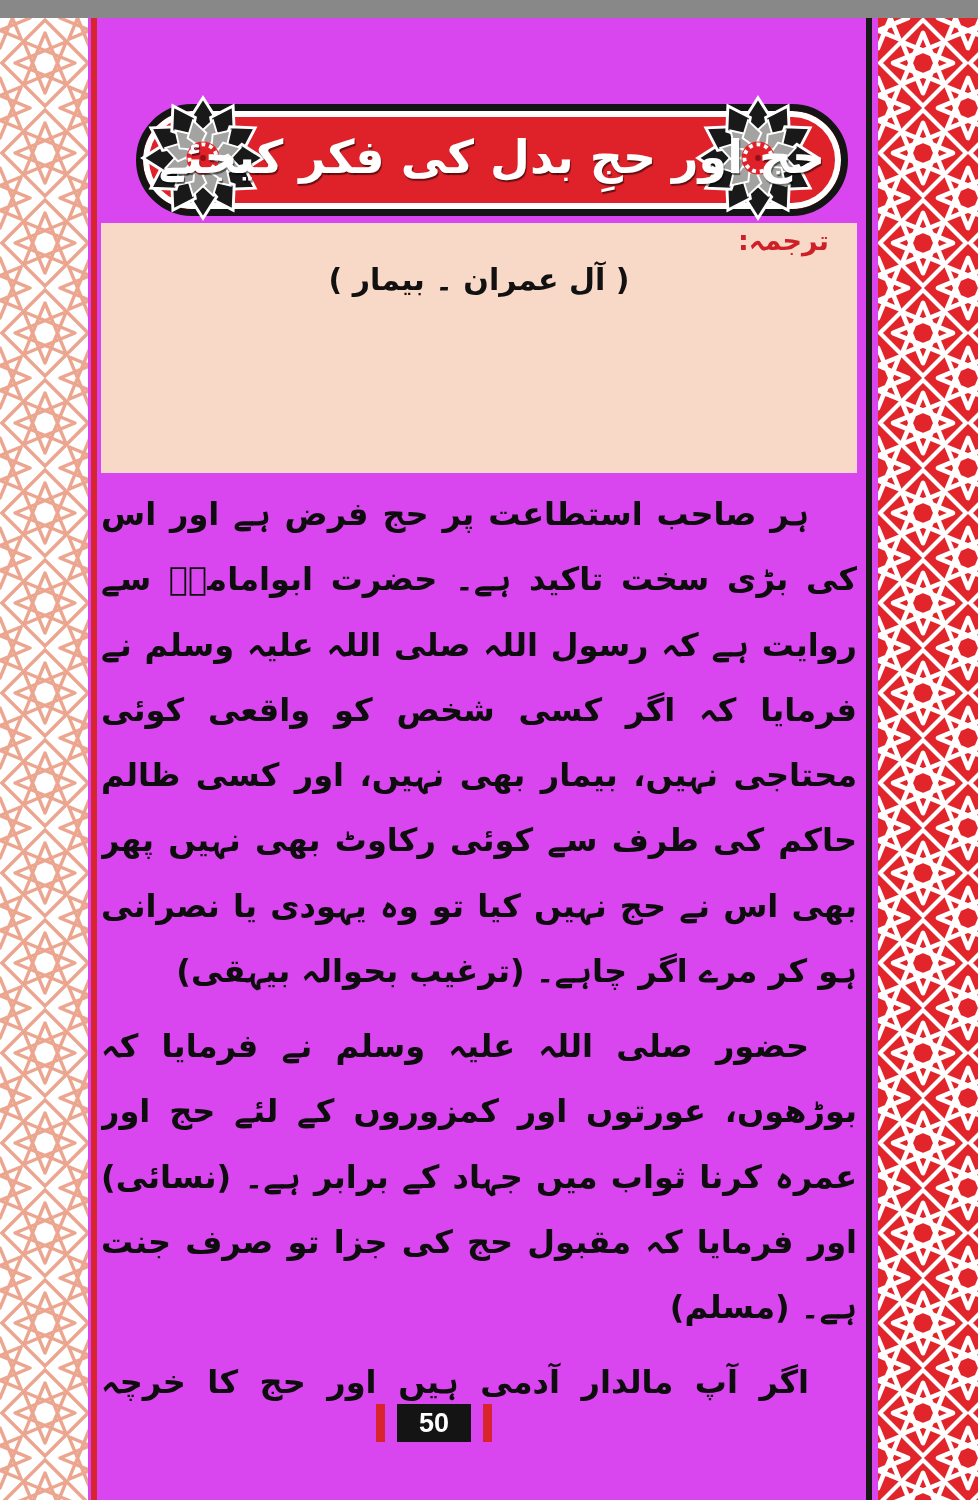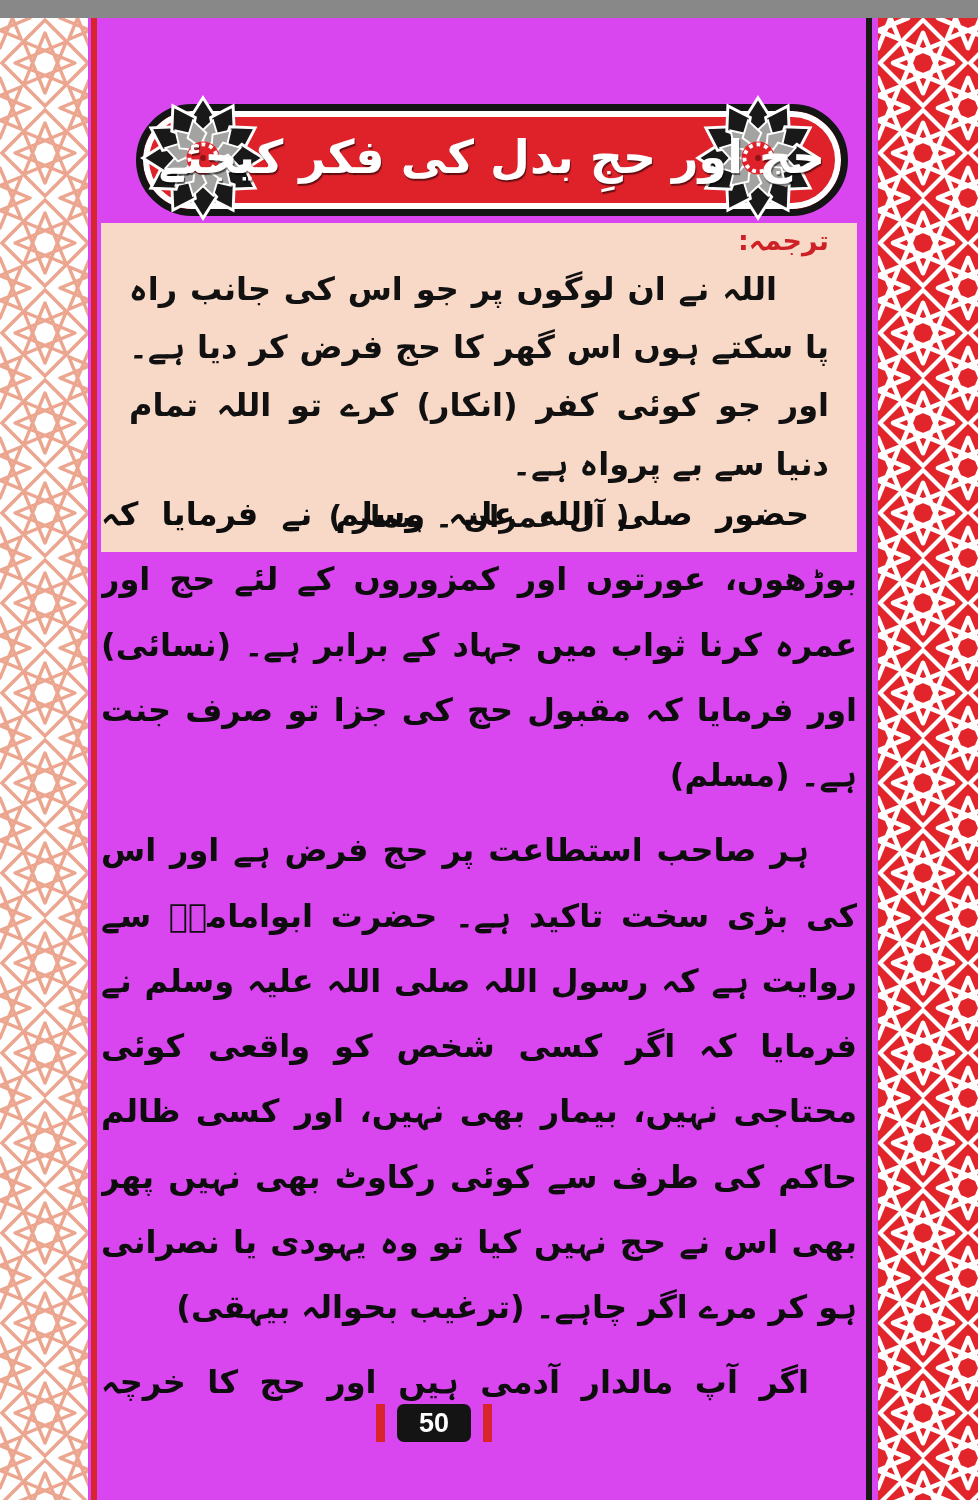--- a/index.html
+++ b/index.html
@@ -52,21 +52,21 @@
   }
   
   .footer {
     position:absolute; left:0; right:110px; top:1386px;
     display:flex; align-items:center; justify-content:center; gap:12px;
   }
   .red-bar { width:9px; height:38px; background:#d8242c; }
   .num-box {
     min-width:74px; height:38px; background:#141414; color:#ffffff;
     display:flex; align-items:center; justify-content:center;
-    font-family:"Liberation Sans", sans-serif; font-size:27px; font-weight:700;border-radius:7px;
+    font-family:"Liberation Sans", sans-serif; font-size:27px; font-weight:700;
   }
 </style>
 </head>
 <body>
 
 <div class="page">
 
   <div class="border-left">
     <svg width="88" height="1500">
       <defs>
@@ -178,27 +178,26 @@
       <circle r="17" fill="#df2129"></circle>
       <circle r="14" fill="none" stroke="#ffffff" stroke-width="4" stroke-dasharray="4 4"></circle>
       <circle r="3" fill="#8e1217"></circle>
     </svg>
 
     <div class="banner-title">حج اور حجِ بدل کی فکر کیجئے</div>
   </div>
 
   <div class="trans-block">
     <div class="trans-label">ترجمہ:</div>
-    <div class="trans-text">اللہ نے ان لوگوں پر جو اس کی جانب راہ پا سکتے ہوں اس گھر کا حج فرض کر دیا ہے۔ اور جو کوئی کفر (انکار) کرے تو اللہ تمام دنیا سے بے پرواہ ہے۔</div>
     <div class="trans-ref">( آل عمران ۔ بیمار )</div>
   </div>
 
   <div class="body-text">
+    <p>ہر صاحب استطاعت پر حج فرض ہے اور اس کی بڑی سخت تاکید ہے۔ حضرت ابوامامہؓ سے روایت ہے کہ رسول اللہ صلی اللہ علیہ وسلم نے فرمایا کہ اگر کسی شخص کو واقعی کوئی محتاجی نہیں، بیمار بھی نہیں، اور کسی ظالم حاکم کی طرف سے کوئی رکاوٹ بھی نہیں پھر بھی اس نے حج نہیں کیا تو وہ یہودی یا نصرانی ہو کر مرے اگر چاہے۔ (ترغیب بحوالہ بیہقی)</p>
     <p>حضور صلی اللہ علیہ وسلم نے فرمایا کہ بوڑھوں، عورتوں اور کمزوروں کے لئے حج اور عمرہ کرنا ثواب میں جہاد کے برابر ہے۔ (نسائی) اور فرمایا کہ مقبول حج کی جزا تو صرف جنت ہے۔ (مسلم)</p>
-    <p>ہر صاحب استطاعت پر حج فرض ہے اور اس کی بڑی سخت تاکید ہے۔ حضرت ابوامامہؓ سے روایت ہے کہ رسول اللہ صلی اللہ علیہ وسلم نے فرمایا کہ اگر کسی شخص کو واقعی کوئی محتاجی نہیں، بیمار بھی نہیں، اور کسی ظالم حاکم کی طرف سے کوئی رکاوٹ بھی نہیں پھر بھی اس نے حج نہیں کیا تو وہ یہودی یا نصرانی ہو کر مرے اگر چاہے۔ (ترغیب بحوالہ بیہقی)</p>
     <p>اگر آپ مالدار آدمی ہیں اور حج کا خرچہ برداشت کر سکتے ہیں اور آپ خود پیدل یا وہیل چیئر پر بیٹھ کر حج کر سکتے ہیں تو اس کی فضیلت سے اپنے آپ کو محروم نہ کیجئے۔ مالداروں پر تو حج فرض ہوتا ہے اور بیمار کے لئے تو حج میں بہت آسانیاں ہیں جو آپ جاتے ہوئے معلوم کر سکتے ہیں۔ اور اگر آپ پر مالدار ہونے کی وجہ سے حج تو فرض ہے لیکن آپ سفر برداشت نہیں کر سکتے اور آئندہ صحت بحال ہونے کی امید بھی نہیں تو آپ کسی دوسرے کو حج کا خرچہ دے کر اس سے اپنے لئے حج کروا سکتے ہیں اس کو حجِ بدل کہتے ہیں۔</p>
   </div>
 
   <div class="footer">
     <div class="red-bar"></div>
     <div class="num-box">50</div>
     <div class="red-bar"></div>
   </div>
 
 </div>

